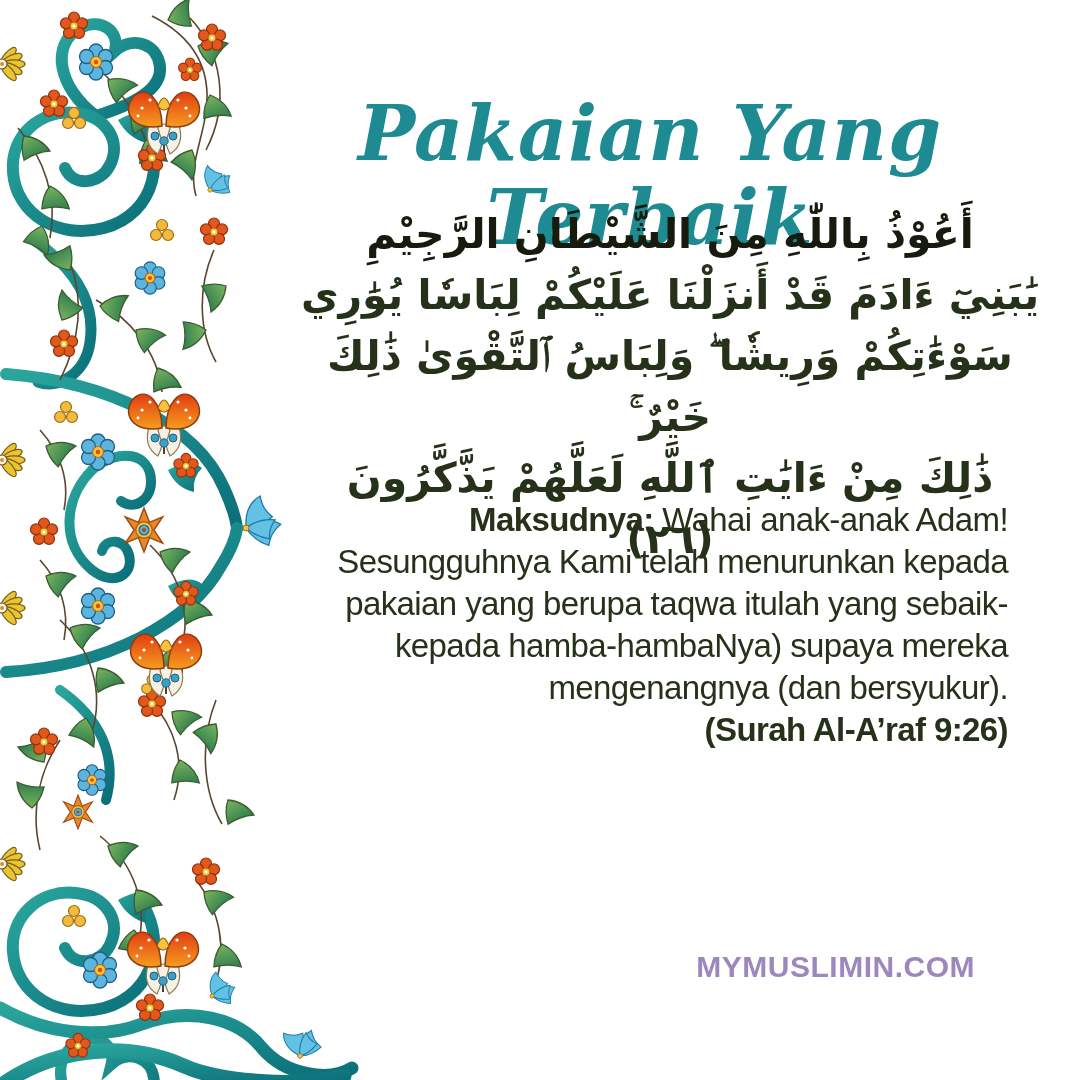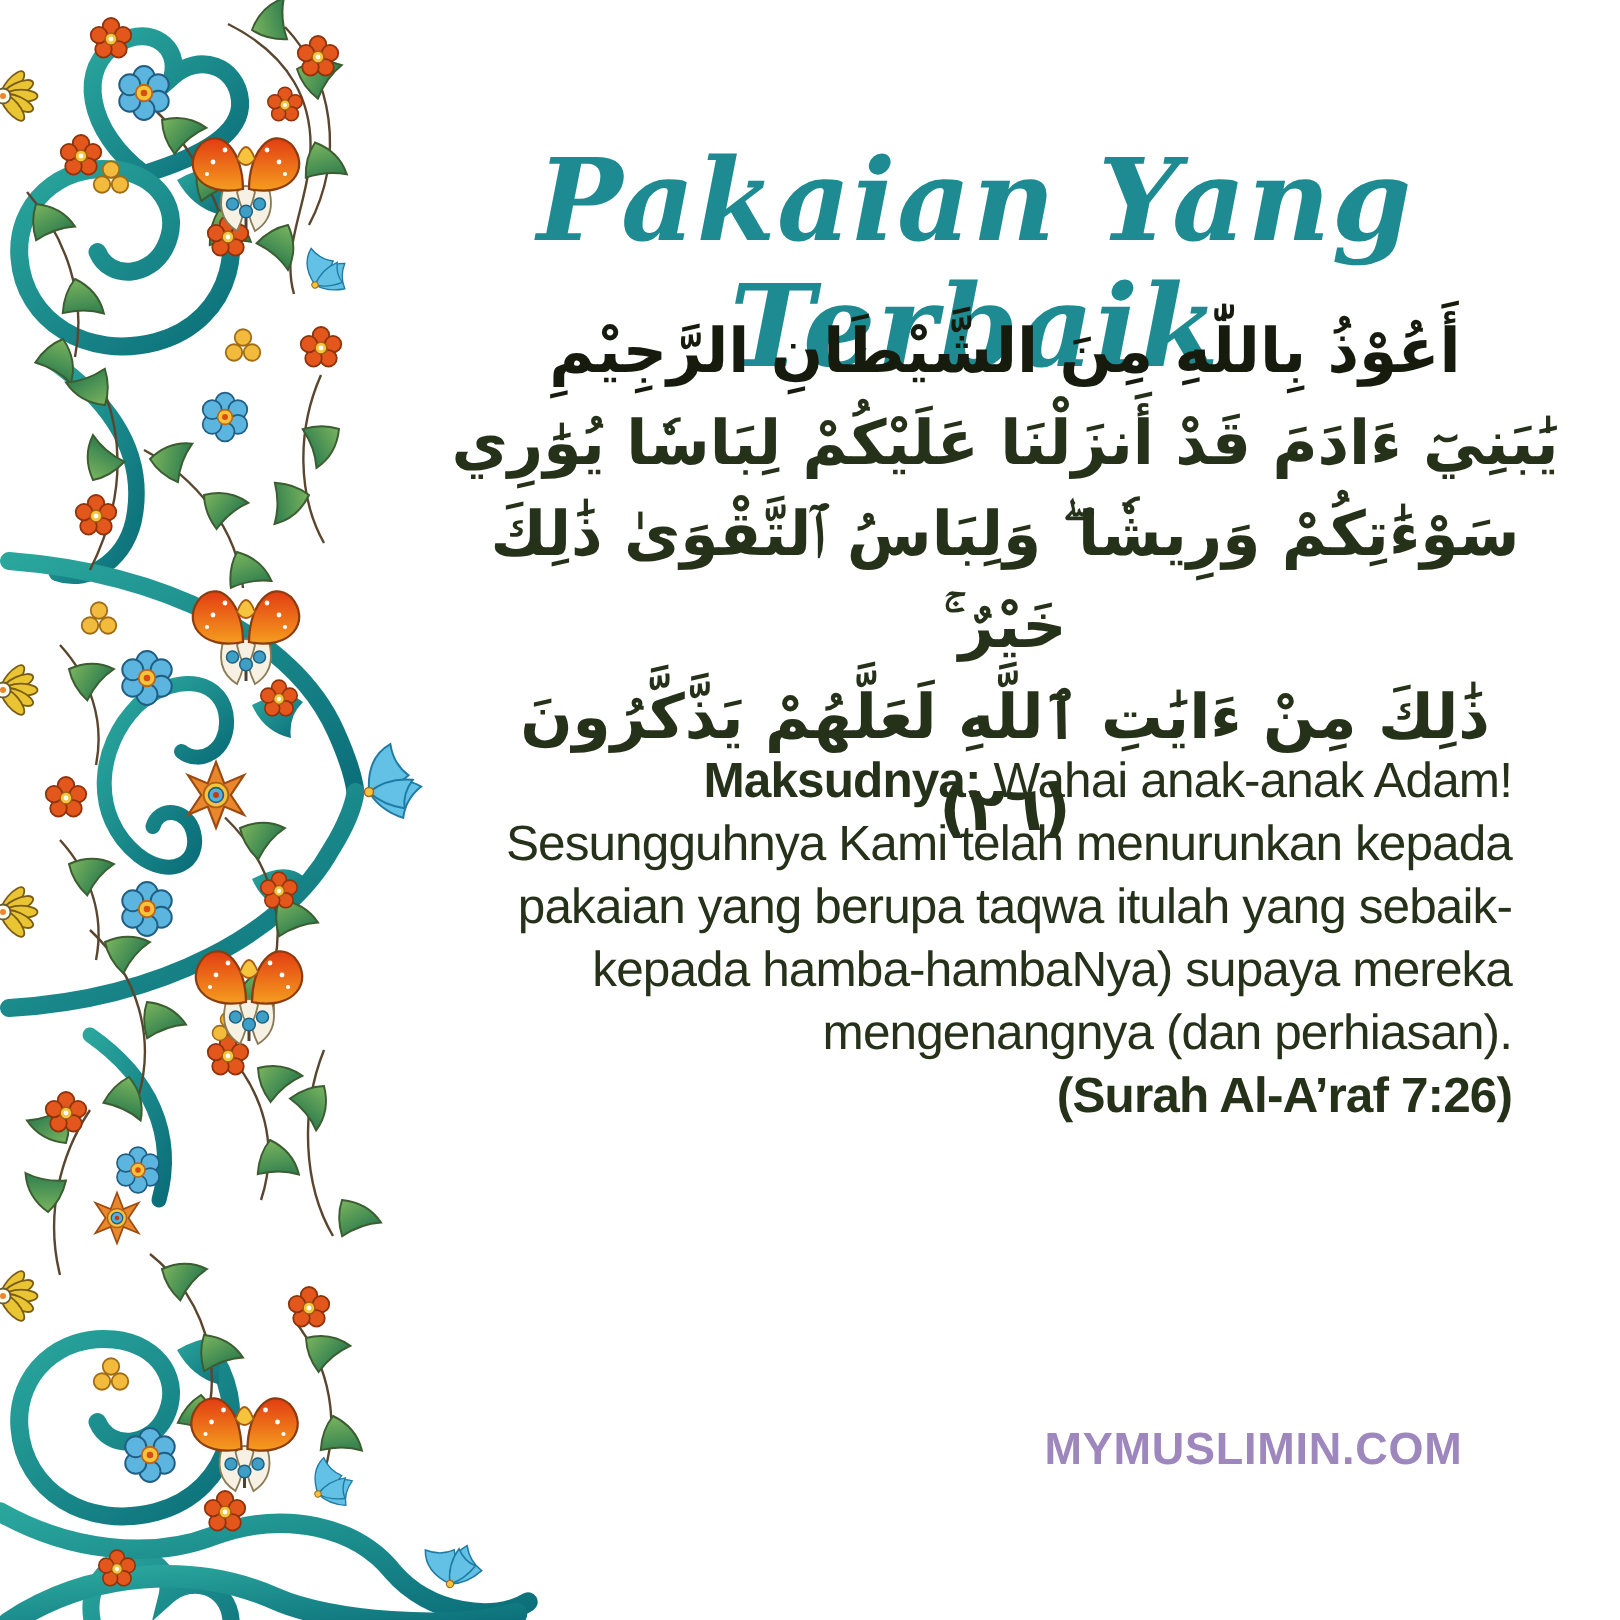--- a/index.html
+++ b/index.html
@@ -285,19 +285,19 @@
     <div class="arabic-line">يَٰبَنِيٓ ءَادَمَ قَدْ أَنزَلْنَا عَلَيْكُمْ لِبَاسٗا يُوَٰرِي</div>
     <div class="arabic-line">سَوْءَٰتِكُمْ وَرِيشٗا ۖ وَلِبَاسُ ٱلتَّقْوَىٰ ذَٰلِكَ خَيْرٌ ۚ</div>
     <div class="arabic-line">ذَٰلِكَ مِنْ ءَايَٰتِ ٱللَّهِ لَعَلَّهُمْ يَذَّكَّرُونَ (٢٦)</div>
   </div>
 
   <div class="translation">
     <div class="t-line"><span class="t-bold">Maksudnya:</span><span> Wahai anak-anak Adam!</span></div>
     <div class="t-line">Sesungguhnya Kami telah menurunkan kepada</div>
     <div class="t-line">pakaian yang berupa taqwa itulah yang sebaik-</div>
     <div class="t-line">kepada hamba-hambaNya) supaya mereka</div>
-    <div class="t-line">mengenangnya (dan perhiasan).</div>
-    <div class="t-line t-bold">(Surah Al-A’raf 7:26)</div>
+    <div class="t-line">mengenangnya (dan bersyukur).</div>
+    <div class="t-line t-bold">(Surah Al-A’raf 9:26)</div>
   </div>
 
   <div class="website">MYMUSLIMIN.COM</div>
 
 </div>
 
 </body></html>

